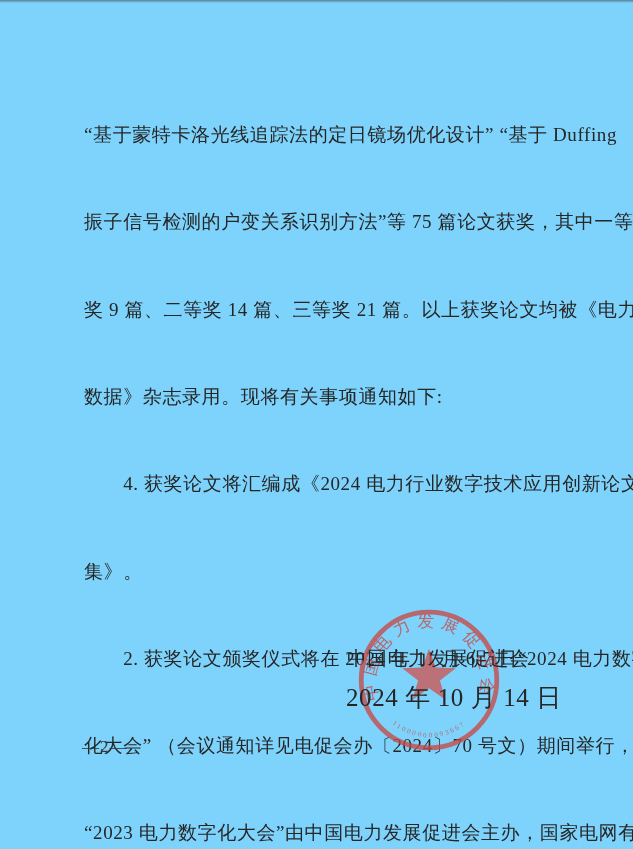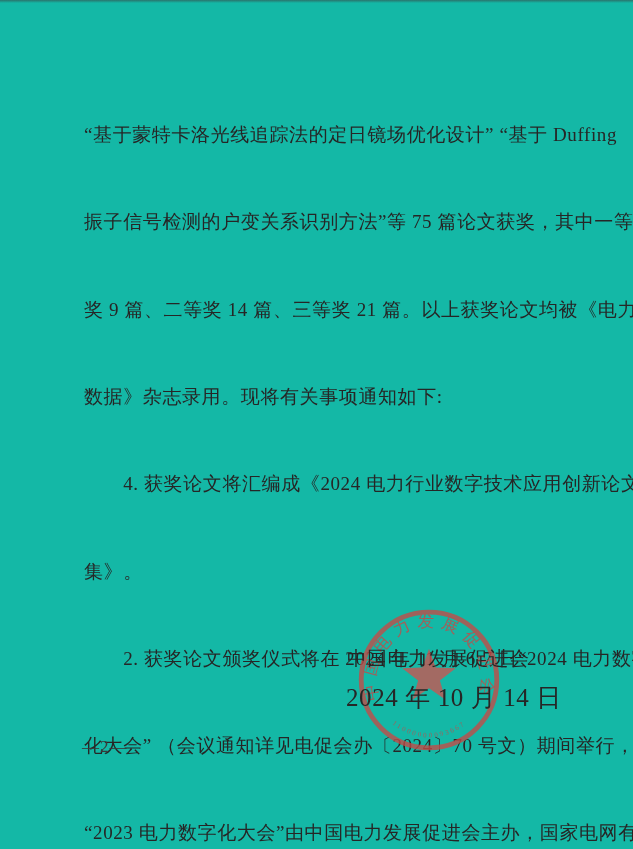--- a/index.html
+++ b/index.html
@@ -1,19 +1,19 @@
 <!DOCTYPE html>
 <html><head>
 <meta charset="utf-8">
 <style>
   html,body{margin:0;padding:0;}
   .page{
     position:relative;
     width:633px;height:849px;
-    background:#14b8a6;
+    background:#7dd3fc;
     overflow:hidden;
     font-family:"Liberation Serif","DejaVu Serif",serif;
     color:#262626;
   }
   .scan-top-edge{
     position:absolute;top:0;left:0;width:100%;height:3px;
     background:linear-gradient(#3c3c3c,rgba(160,160,160,0));
     opacity:.55;
   }
   .body-text{

